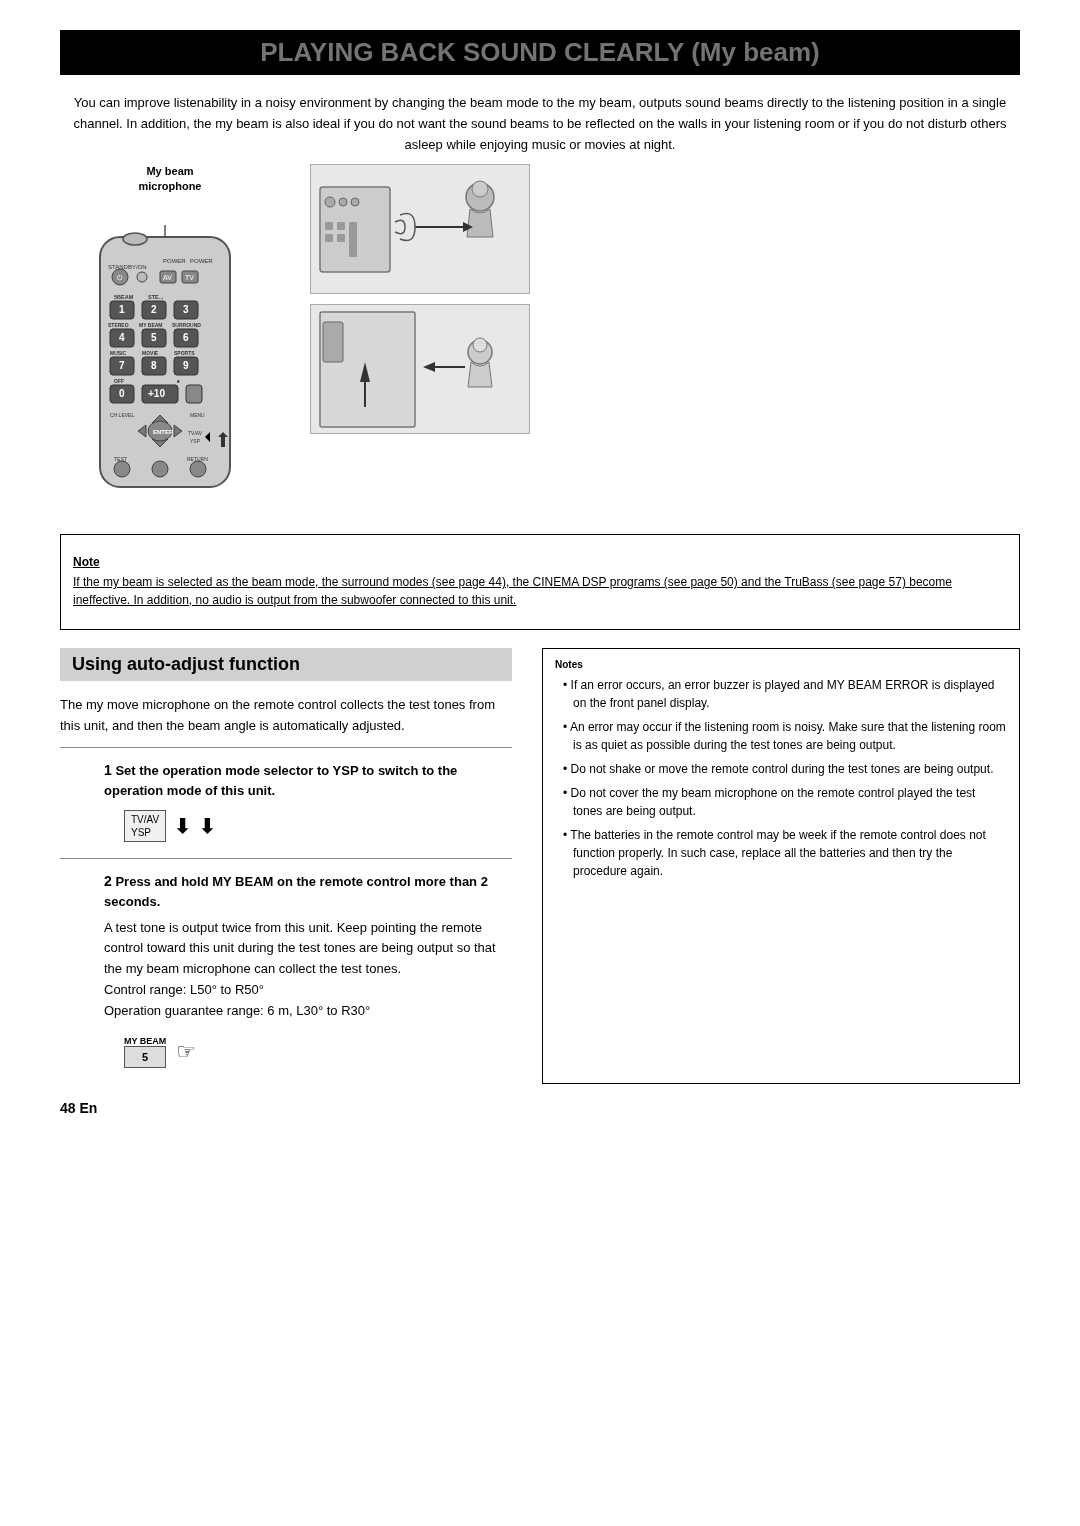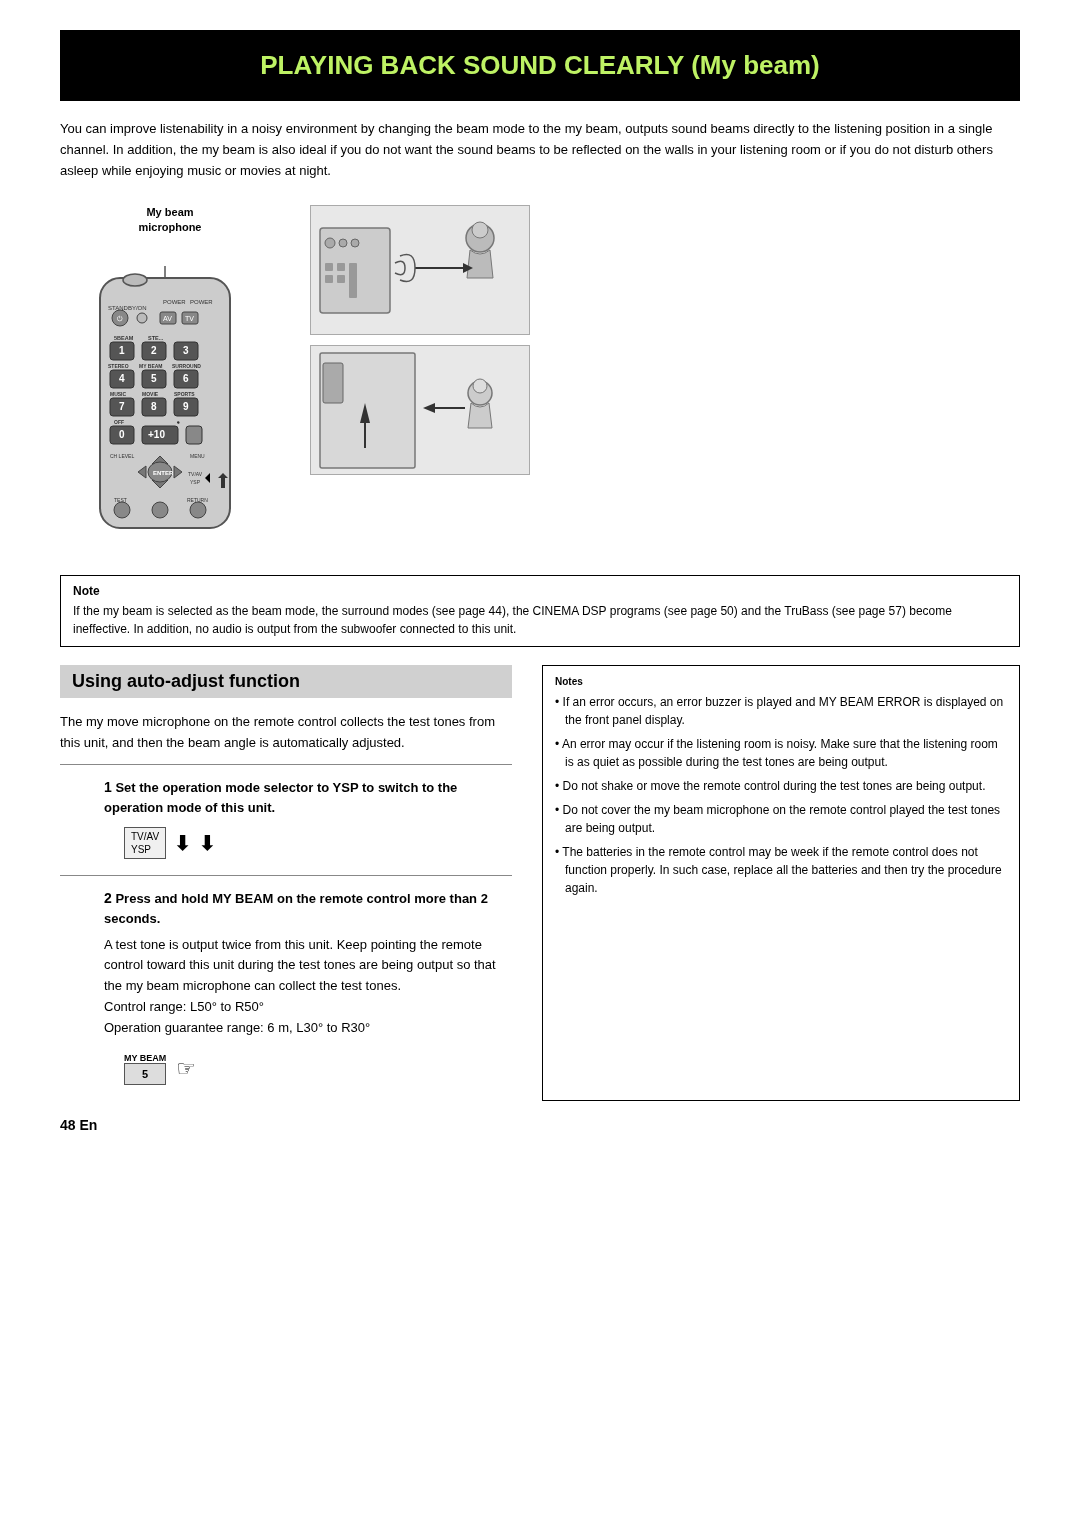--- a/index.html
+++ b/index.html
@@ -7,31 +7,32 @@
       font-family: Arial, Helvetica, sans-serif;
       font-size: 13px;
       background: #fff;
       color: #000;
       width: 1080px;
       min-height: 1526px;
       padding: 30px 60px;
     }
     .page-title {
       background: #000;
-      color: #bef264;
+      color: #737373;
       font-size: 26px;
       font-weight: bold;
       text-align: center;
-      padding: 20px 20px;
+      padding: 7px 20px;
       margin-bottom: 18px;
     }
     .intro-text {
       font-size: 13px;
       line-height: 1.6;
-      margin-bottom: 24px;
+      margin-bottom: 9px;
+      text-align: center;
     }
     .diagram-section {
       display: flex;
       gap: 30px;
       margin-bottom: 24px;
       align-items: flex-start;
     }
     .remote-area {
       display: flex;
       flex-direction: column;
@@ -59,22 +60,23 @@
       height: 130px;
       display: flex;
       align-items: center;
       justify-content: center;
       background: #e8e8e8;
       position: relative;
       overflow: hidden;
     }
     .note-box {
       border: 1.5px solid #000;
-      padding: 8px 12px;
+      padding: 20px 12px;
       margin-bottom: 18px;
+      text-decoration: underline;
     }
     .note-title {
       font-weight: bold;
       font-size: 12px;
       margin-bottom: 4px;
     }
     .note-text {
       font-size: 12px;
       line-height: 1.5;
     }
@@ -106,20 +108,21 @@
     .notes-list {
       list-style: none;
       padding: 0;
       font-size: 12px;
       line-height: 1.5;
     }
     .notes-list li {
       padding-left: 10px;
       text-indent: -10px;
       margin-bottom: 6px;
+      margin-left: 8px;
     }
     .notes-list li::before {
       content: "• ";
     }
     .step {
       margin-bottom: 16px;
       margin-left: 44px;
     }
     .step-number {
       font-weight: bold;

